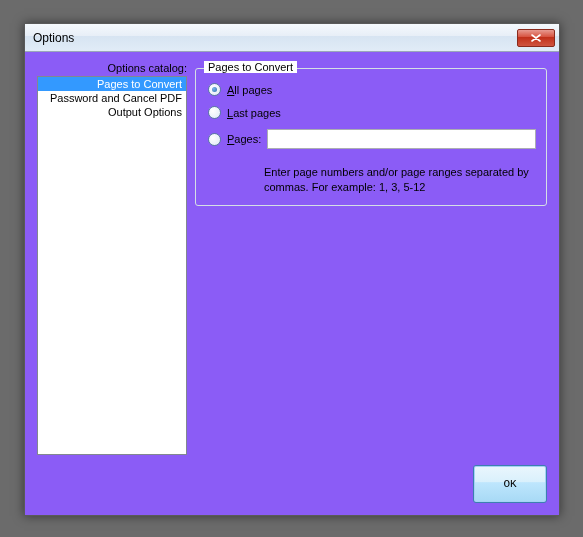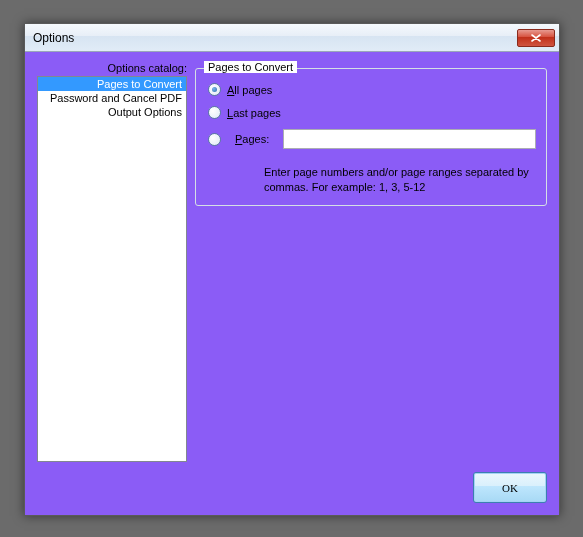--- a/index.html
+++ b/index.html
@@ -127,21 +127,21 @@
   border-radius: 50%;
   background: radial-gradient(circle at 35% 35%, #7fb6e8, #2b6fb0);
 }
 .radio-label {
   cursor: default;
 }
 .radio-label u { text-decoration: underline; }
 .pages-row {
   display: flex;
   align-items: center;
-  gap: 14px;
+  gap: 6px;
   margin: 4px 0 4px 2px;
 }
 .pages-input {
   flex: 1;
   height: 20px;
   border: 1px solid #abadb3;
   background: #fff;
   padding: 0 4px;
   font-family: inherit;
   font-size: 11px;
@@ -153,25 +153,25 @@
   margin-top: 16px;
 }
 .button-row {
   display: flex;
   justify-content: flex-end;
   gap: 6px;
   margin-top: 10px;
 }
 .btn {
   min-width: 74px;
-  height: 31px;
+  height: 38px;
   border: 1px solid #707070;
   border-radius: 3px;
   background: linear-gradient(to bottom, #f2f2f2 0%, #ebebeb 45%, #dddddd 46%, #cfcfcf 100%);
-  font-family: Liberation Serif, serif;
+  font-family: Liberation Mono, monospace;
   font-size: 11px;
   cursor: pointer;
   padding: 0 10px;
 }
 .btn.default {
   border: 1px solid #3c7fb1;
   box-shadow: inset 0 0 0 1px #a4d2f5;
   background: linear-gradient(to bottom, #eaf6fd 0%, #d9f0fc 45%, #bee6fd 46%, #a7d9f5 100%);
 }
 </style>

